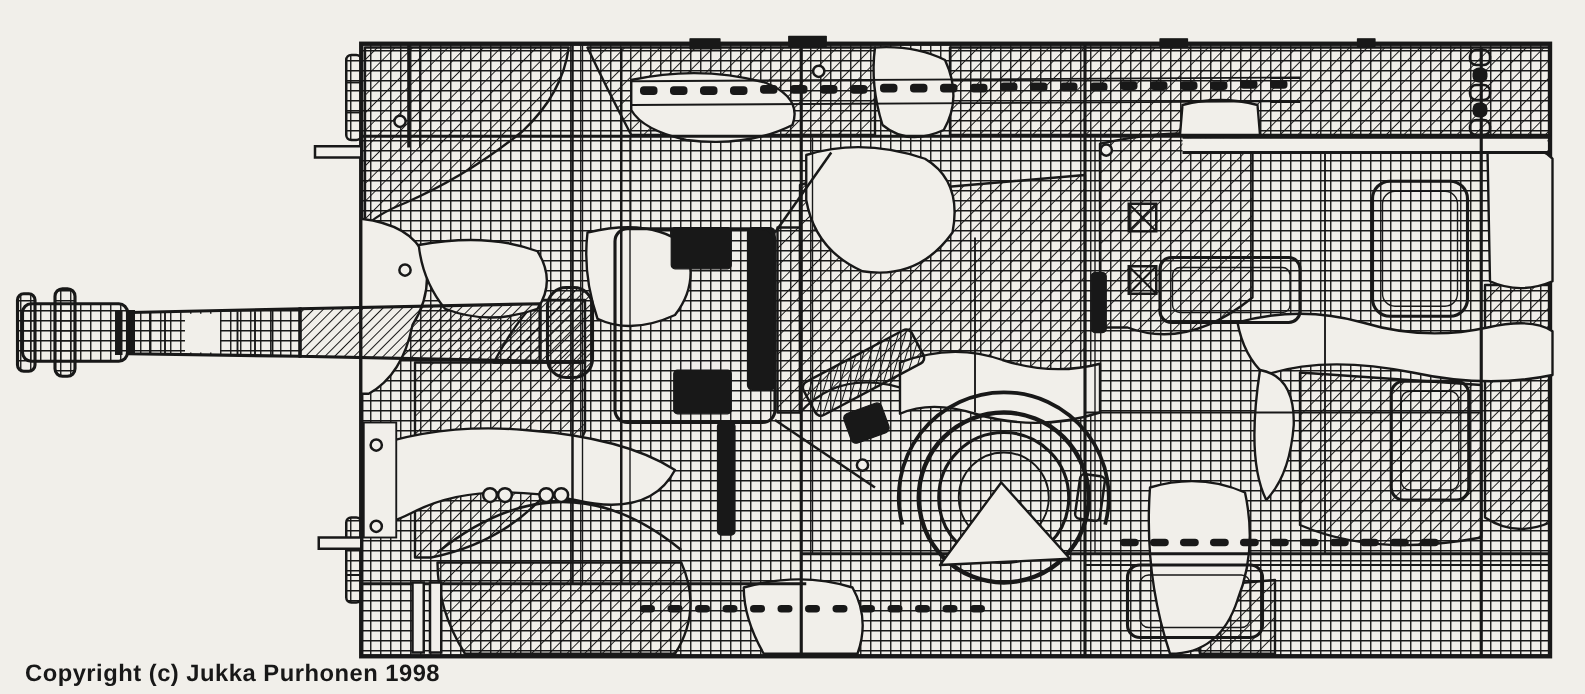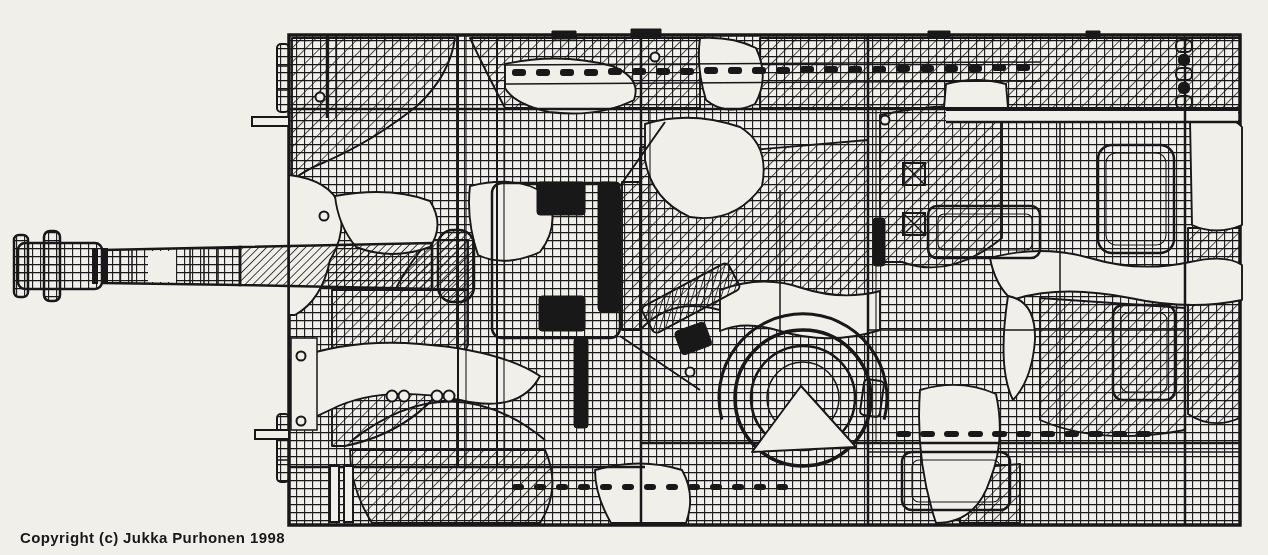--- a/index.html
+++ b/index.html
@@ -6,21 +6,21 @@
   html,body{margin:0;padding:0;}
   body{
     width:1268px;height:555px;background:var(--paper);
     font-family:"Liberation Sans","DejaVu Sans",sans-serif;
     overflow:hidden;
   }
   .stage{position:relative;width:1268px;height:555px;background:var(--paper);}
   .stage svg{position:absolute;left:0;top:0;}
   .copyright{
     position:absolute;left:20px;top:529px;
-    font-weight:bold;font-size:15px;color:var(--ink);
+    font-weight:bold;font-size:19px;color:var(--ink);
     letter-spacing:.4px;white-space:nowrap;
   }
   
   .s{stroke:var(--ink);fill:none;stroke-linecap:butt;}
   .w35{stroke-width:3.5}.w3{stroke-width:3}.w25{stroke-width:2.5}
   .w2{stroke-width:2}.w15{stroke-width:1.5}.w1{stroke-width:1.1}
   .inkfill{fill:var(--ink);stroke:none;}
   .paperfill{fill:var(--paper);}
   .blob-w{fill:var(--paper);stroke:var(--ink);stroke-width:1.9;stroke-linejoin:round;}
   .blob-d{fill:url(#dh);stroke:var(--ink);stroke-width:1.9;stroke-linejoin:round;}

